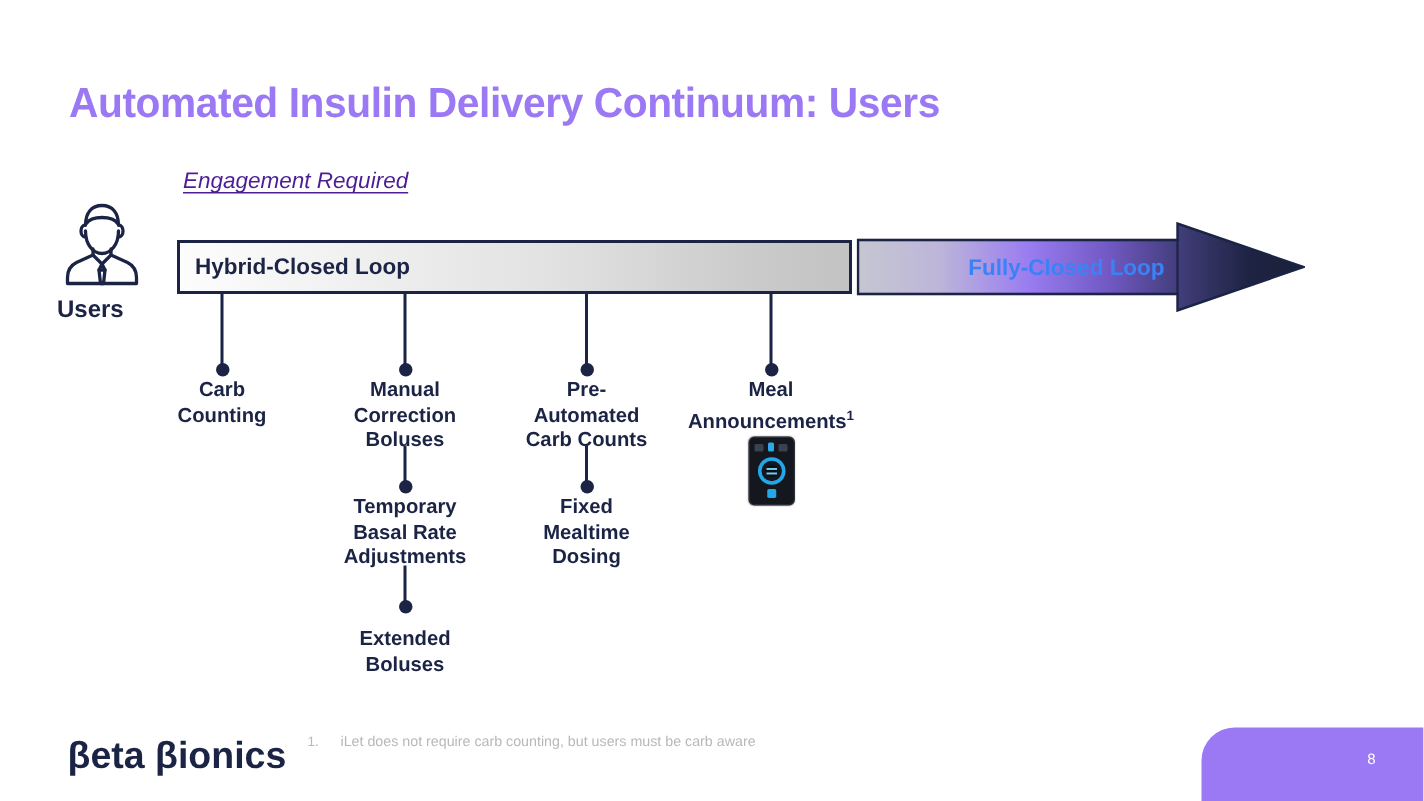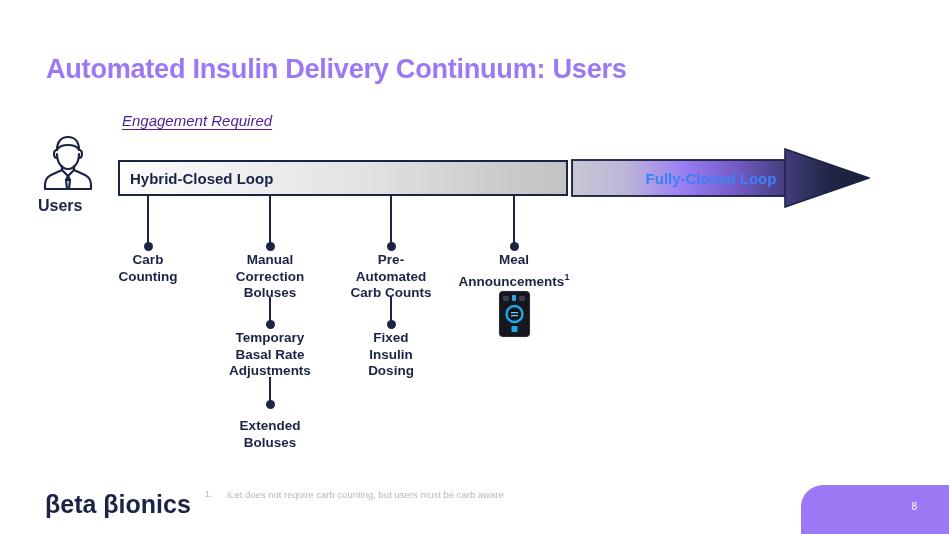--- a/index.html
+++ b/index.html
@@ -301,21 +301,21 @@
       <span>Automated</span><br>
       <span>Carb Counts</span>
     </div>
   </div>
 
   <div class="branch" style="left:361px; top:297px; width:60px;">
     <div class="vline" style="top:0; height:27px;"></div>
     <div class="node-dot" style="top:23px;"></div>
     <div class="node-label" style="top:33px;">
       <span>Fixed</span><br>
-      <span>Insulin</span><br>
+      <span>Mealtime</span><br>
       <span>Dosing</span>
     </div>
   </div>
 
   <div class="branch" style="left:484px; top:196px; width:60px;">
     <div class="vline" style="top:0; height:49px;"></div>
     <div class="node-dot" style="top:46px;"></div>
     <div class="node-label" style="top:56px;">
       <span>Meal</span><br>
       <span>Announcements</span><sup>1</sup>

